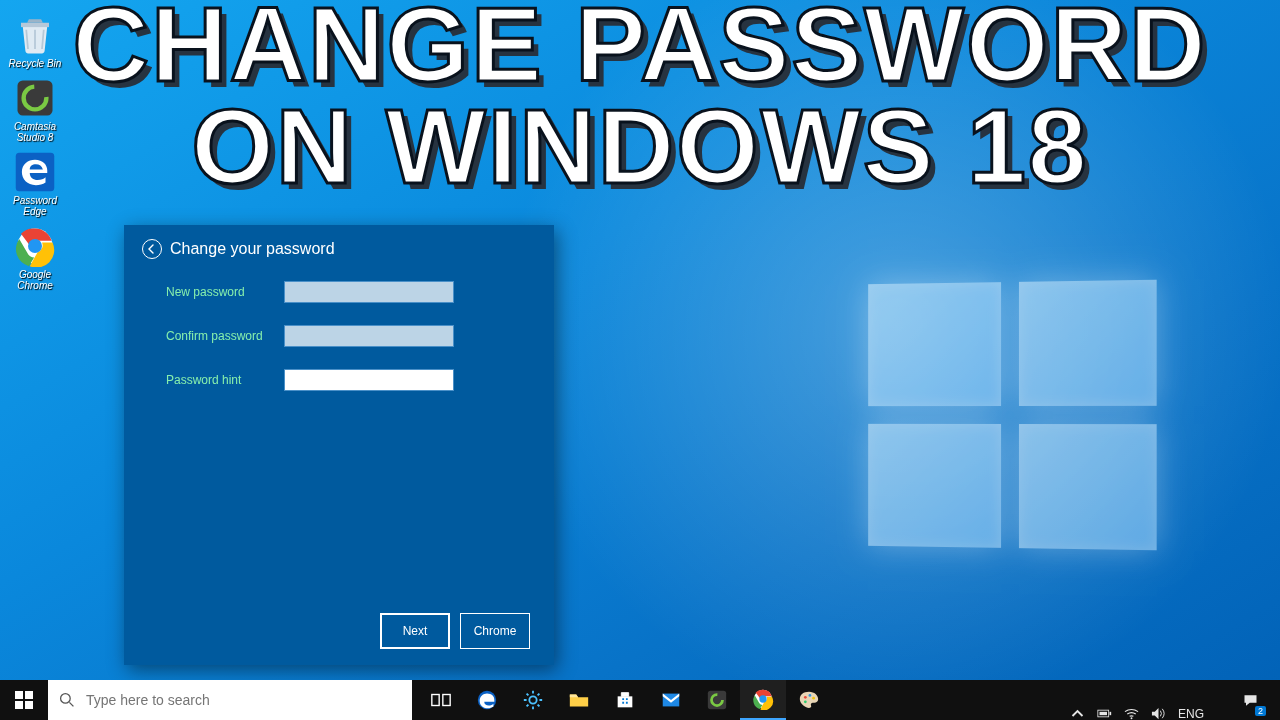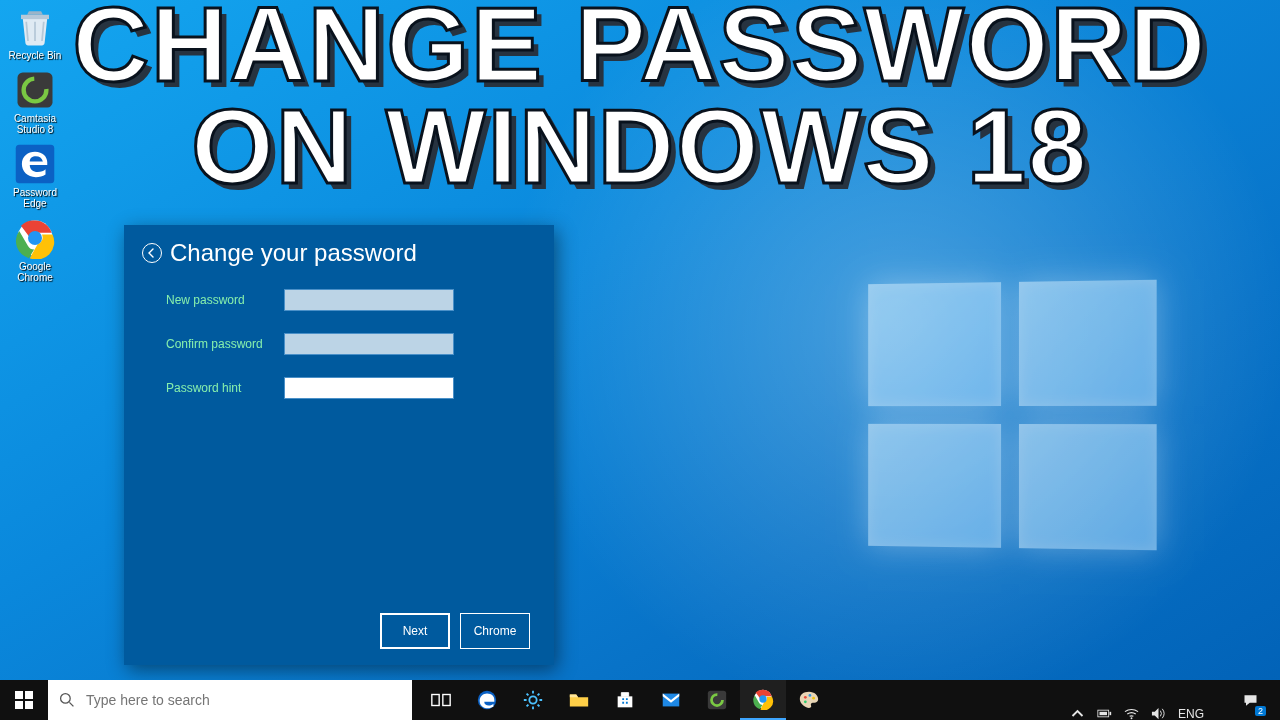--- a/index.html
+++ b/index.html
@@ -17,21 +17,21 @@
     display:flex; flex-wrap:wrap; gap:18px;
     transform:perspective(900px) rotateY(-6deg);
     opacity:.55;
   }
   .winlogo span{ flex:0 0 calc(50% - 9px); height:calc(50% - 9px);
     background:linear-gradient(135deg,#d7f1ff,#9fd7ff);
     box-shadow:0 0 30px rgba(255,255,255,.55), inset 0 0 15px rgba(255,255,255,.6);
   }
 
   
-  .desktop-icons{ position:absolute; top:6px; left:4px; width:62px; }
+  .desktop-icons{ position:absolute; top:14px; left:4px; width:62px;font-style:italic; }
   .dicon{ width:62px; text-align:center; margin-bottom:8px; cursor:pointer; }
   .dicon .glyph{ width:42px; height:42px; margin:0 auto 2px; display:flex; align-items:center;justify-content:center; }
   .dicon .lbl{ color:#fff; font-size:10px; line-height:11px; text-shadow:1px 1px 1px #000; word-wrap:break-word; }
   .glyph svg{ width:100%; height:100%; }
 
   
   .overlay{
     position:absolute; top:-6px; left:0; right:0;
     text-align:center;
     font-family:Impact,"Arial Black",sans-serif;
@@ -47,21 +47,21 @@
   .overlay .l2{ font-size:106px; }
 
   
   .dlg{
     position:absolute; left:124px; top:225px; width:430px; height:440px;
     background:#005a9e; color:#fff;
     box-shadow:3px 5px 18px rgba(0,0,0,.45);
     padding:14px 18px 0 18px;
     display:flex; flex-direction:column;
   }
-  .dlg-head{ display:flex; align-items:center; gap:8px; font-size:24px; font-weight:400; margin-bottom:22px;}
+  .dlg-head{ display:flex; align-items:center; gap:8px; font-size:16px; font-weight:400; margin-bottom:22px;}
   .back-btn{ width:20px;height:20px;border:1.5px solid #fff;border-radius:50%; display:flex;align-items:center;justify-content:center; cursor:pointer;}
   .back-btn svg{ width:10px;height:10px; }
   .formrow{ display:flex; align-items:center; margin:0 0 22px 24px; }
   .formrow label{ width:118px; font-size:12px; color:#86efac; }
   .formrow input{
     width:170px; height:22px; background:#fff; border:1px solid #4a90c8; padding:2px 4px;
     font-size:12px; color:#222;
   }
   .formrow.dim input{ background:#bcd4e6; }
   .dlg-btns{ margin-top:auto; display:flex; justify-content:flex-end; gap:10px; padding:0 6px 16px 0;}

